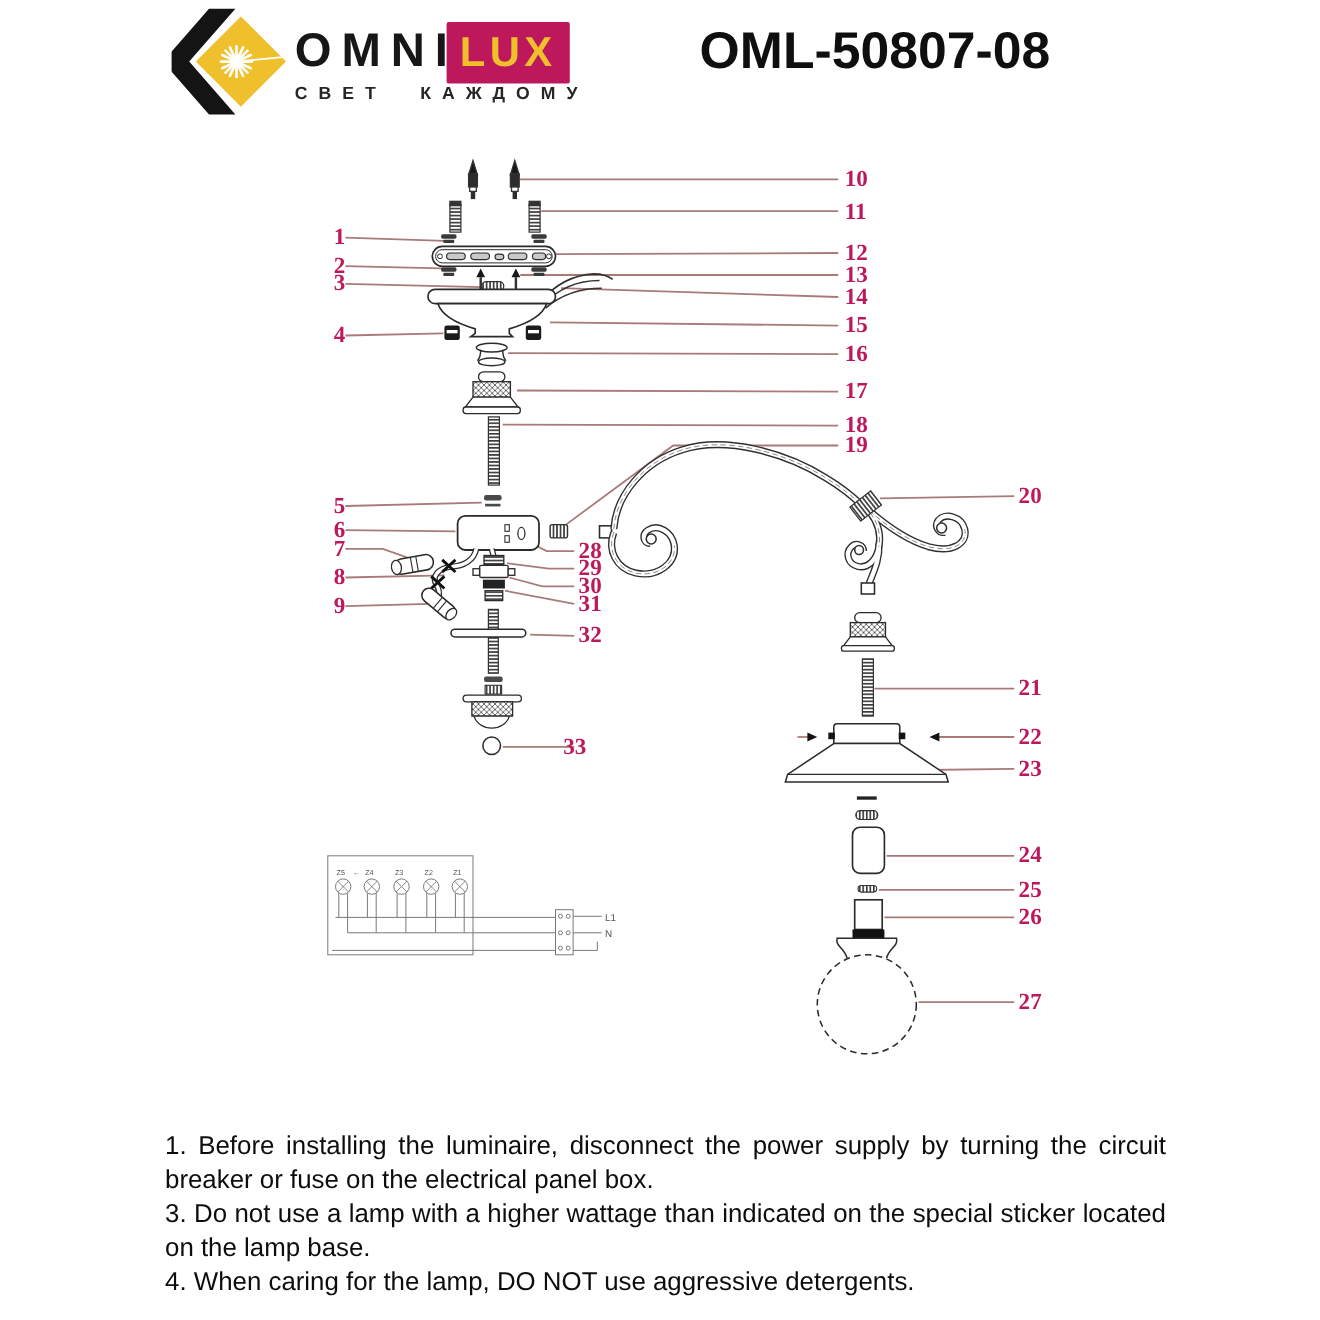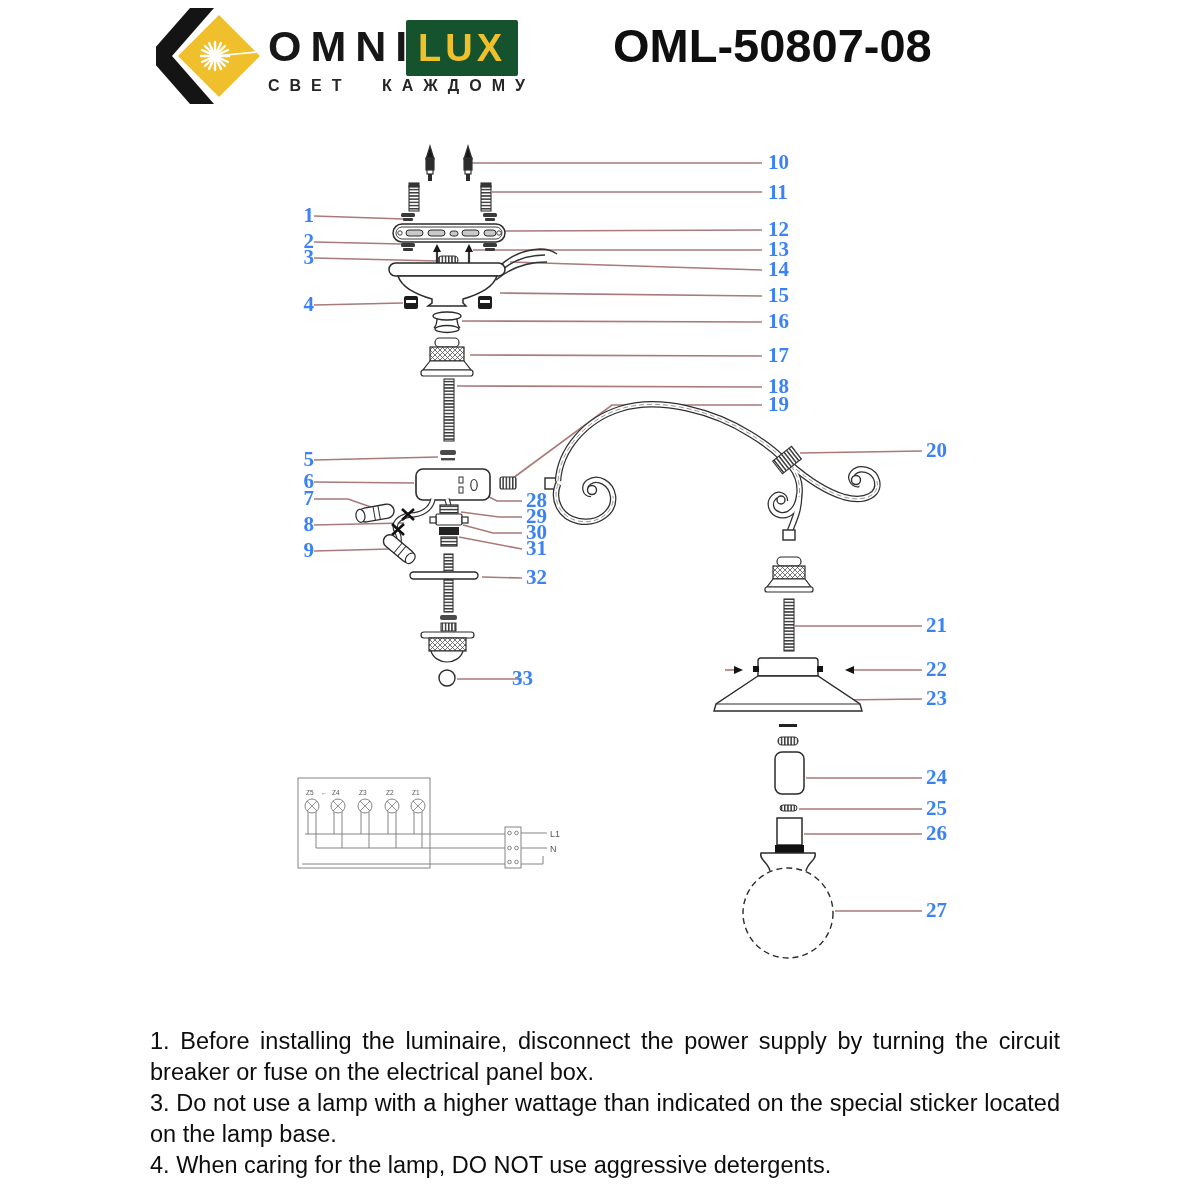--- a/index.html
+++ b/index.html
@@ -2,32 +2,32 @@
 <html><head>
 <meta charset="utf-8">
 <style>
   html,body{margin:0;padding:0;background:#888;}
   #page{position:relative;width:1200px;height:1200px;background:#fff;margin:0 auto;
         overflow:hidden;font-family:"Liberation Sans",sans-serif;outline:1px solid #ddd;}
   
   #logo-mark{position:absolute;left:156px;top:6px;width:108px;height:100px;}
   #brand-omni{position:absolute;left:268px;top:22px;font-size:43px;font-weight:700;
       letter-spacing:9px;color:#171717;}
-  #brand-lux-box{position:absolute;left:406px;top:20px;width:112px;height:56px;background:#14532d;
+  #brand-lux-box{position:absolute;left:406px;top:20px;width:112px;height:56px;background:#be185d;
       border-radius:2px;display:flex;align-items:center;justify-content:center;}
   #brand-lux-box span{font-size:38px;font-weight:700;letter-spacing:4px;color:#efbf2c;}
   #brand-tagline{position:absolute;left:268px;top:77px;font-size:16px;font-weight:700;
       letter-spacing:10px;word-spacing:16px;color:#262626;}
-  #model-number{position:absolute;left:613px;top:18px;font-size:47px;font-weight:700;
+  #model-number{position:absolute;left:636px;top:18px;font-size:47px;font-weight:700;
       color:#0f0f0f;letter-spacing:0px;}
   
   #diagram-svg{position:absolute;left:0;top:0;width:1200px;height:1200px;}
   
   .co{position:absolute;font-family:"Liberation Serif",serif;font-weight:700;
-      font-size:21px;color:#3b82f6;line-height:24px;}
+      font-size:21px;color:#be185d;line-height:24px;}
   .co-r{width:44px;text-align:right;}
   
   #instructions{position:absolute;left:150px;top:1026px;width:910px;
       font-size:23.5px;line-height:31px;color:#0d0d0d;}
   #instructions p{margin:0;text-align:justify;}
 </style>
 </head>
 <body>
 
 <div id="page">

